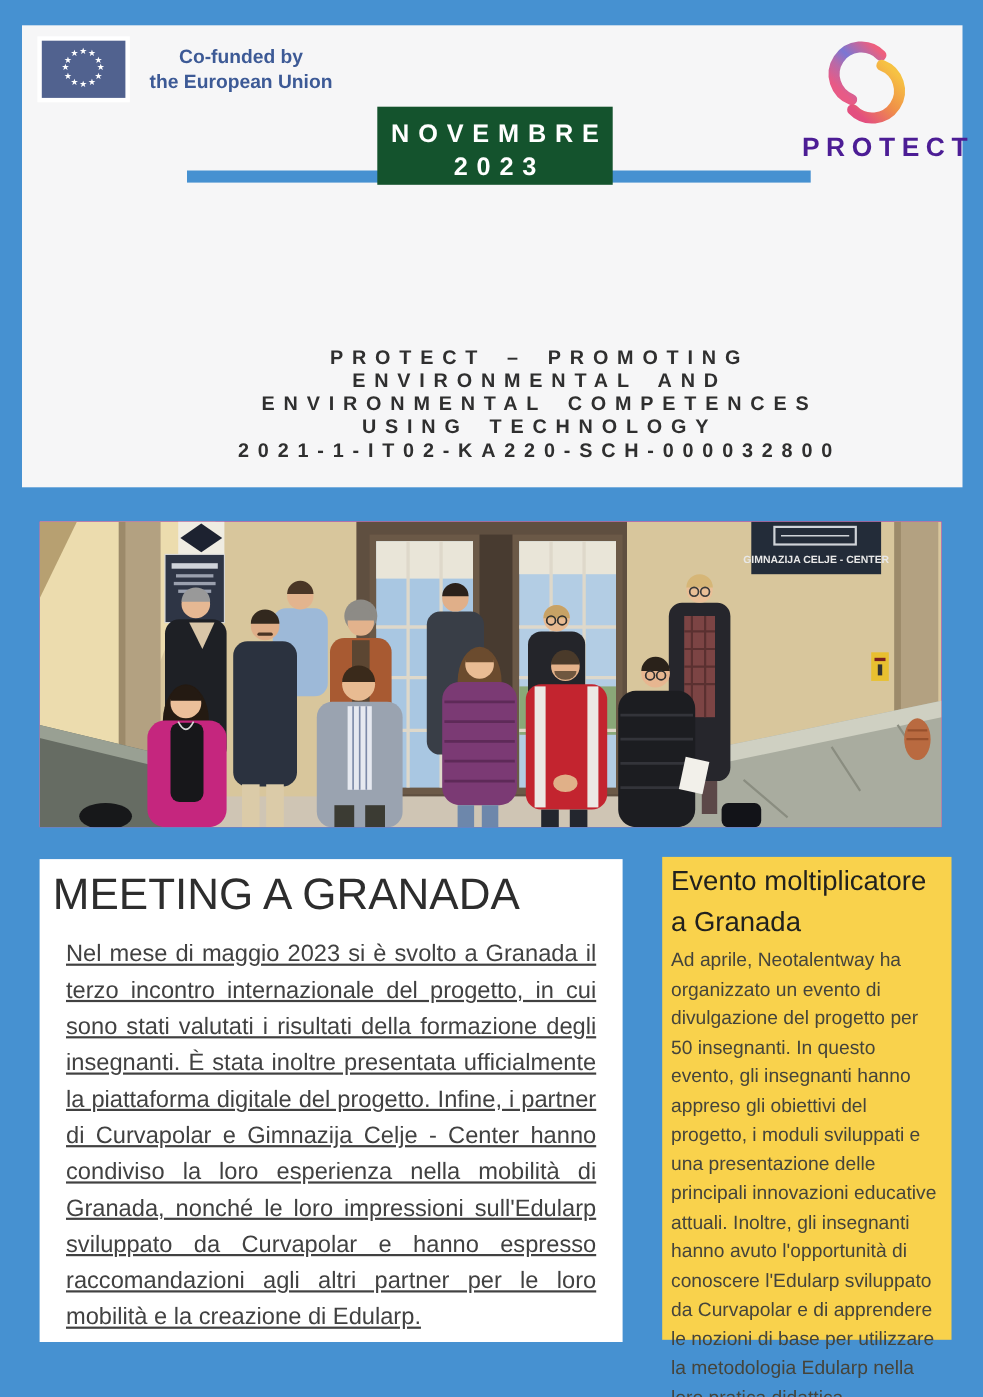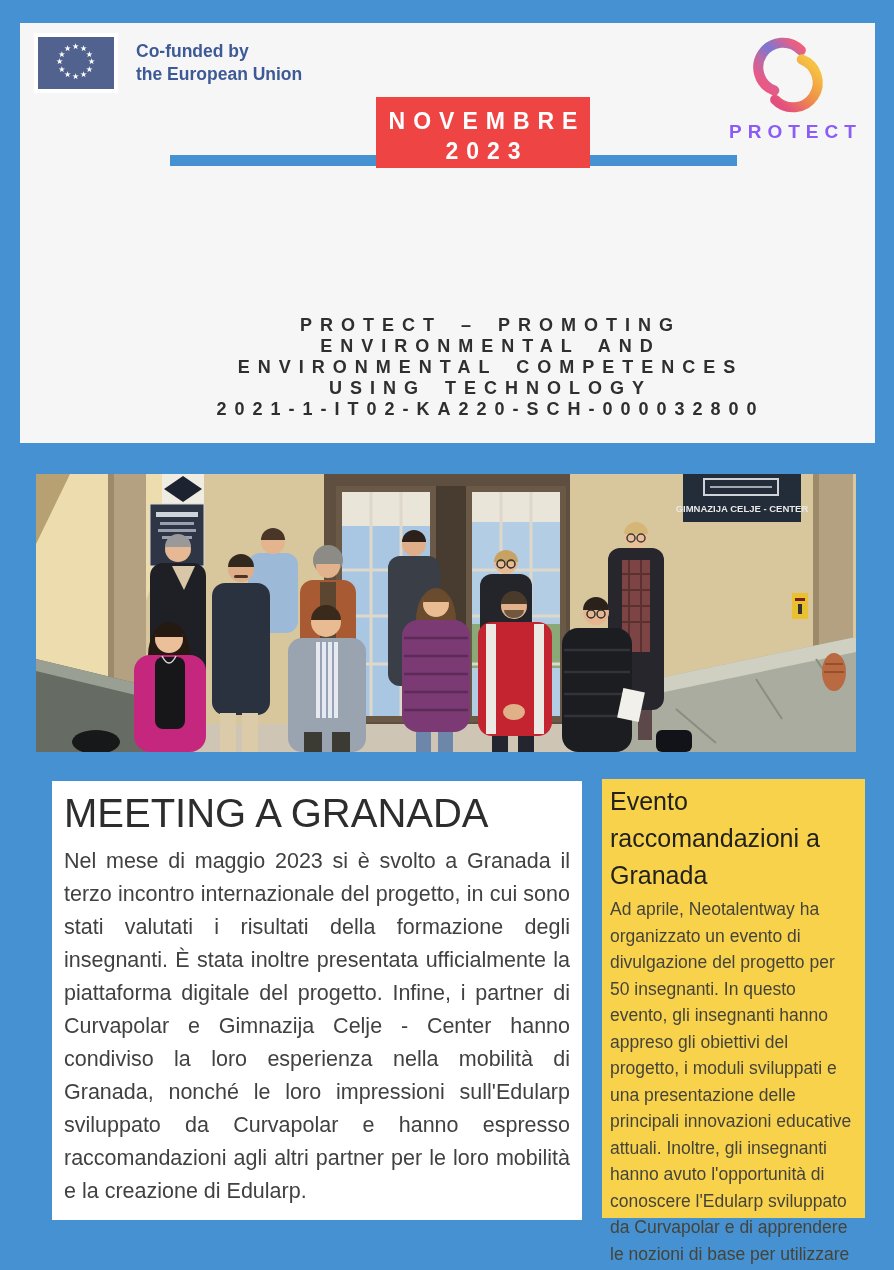--- a/index.html
+++ b/index.html
@@ -16,35 +16,35 @@
     position:absolute;left:20px;top:23px;width:855px;height:420px;
     background:#f6f6f7;
   }
   
   .eu-logo{position:absolute;left:14px;top:10px;width:330px;height:62px;}
   .eu-flag-wrap{position:absolute;left:0;top:0;width:84px;height:60px;background:#ffffff;}
   .eu-flag{position:absolute;left:4px;top:4px;width:76px;height:52px;background:#51628f;}
   .eu-star{position:absolute;color:#ffffff;font-size:8px;line-height:8px;}
   .eu-text{
     position:absolute;left:102px;top:7px;
-    color:#3d5a96;font-weight:bold;font-size:17.5px;line-height:23px;
+    color:#3d5a96;font-weight:bold;font-size:17.5px;line-height:23px;text-align:center;
   }
   
   .date-bar{position:absolute;left:150px;top:132px;width:567px;height:11px;background:#4691d1;}
   .date-banner{
     position:absolute;left:323px;top:74px;width:214px;height:71px;
     background:#4691d1;color:#ffffff;text-align:center;
     font-weight:bold;font-size:23px;letter-spacing:8px;line-height:30px;
     padding-top:9px;box-sizing:border-box;text-indent:8px;
   }
   
   .protect-logo{position:absolute;right:22px;top:8px;width:130px;height:112px;text-align:center;}
   .protect-logo svg{display:block;margin:0 auto;}
   .protect-word{
-    margin-top:2px;color:#8b5cf6;font-weight:bold;font-size:19px;
+    margin-top:2px;color:#4c1d95;font-weight:bold;font-size:24px;
     letter-spacing:6px;text-indent:6px;
   }
   
   .nl-title{
     position:absolute;left:0;top:152px;width:100%;
     text-align:center;color:#1d1d1d;
     font-family:"Liberation Serif", serif;font-weight:bold;
     font-size:100px;line-height:110px;letter-spacing:2px;white-space:nowrap;
   }
   
@@ -54,30 +54,31 @@
     font-size:18px;line-height:21px;letter-spacing:8px;word-spacing:6px;margin-left:43px;
   }
   
   .photo{
     position:absolute;left:36px;top:474px;width:820px;height:278px;margin:0;
     overflow:hidden;background:#ec4899;
   }
   .photo svg{display:block;}
   
   .article-main{
-    position:absolute;left:52px;top:781px;width:530px;height:439px;
+    position:absolute;left:36px;top:781px;width:530px;height:439px;
     background:#ffffff;box-sizing:border-box;padding:6px 12px;
   }
   .article-main h1{
     margin:0 0 6px 0;color:#2d2d2d;font-weight:400;
     font-size:40px;line-height:52px;letter-spacing:0;
   }
   .article-main p{
-    margin:0;color:#414141;font-size:21.5px;line-height:33px;
+    margin:12px;color:#414141;font-size:21.5px;line-height:33px;
     text-align:justify;
+    text-decoration:underline;
   }
   .article-side{
     position:absolute;left:602px;top:779px;width:263px;height:439px;
     box-sizing:border-box;padding:4px 8px;
   }
   .article-side h2{
     margin:0 0 2px 0;color:#21211e;font-weight:400;
     font-size:25px;line-height:37px;
   }
   .article-side p{
@@ -108,21 +109,21 @@
             <span class="eu-star" style="left: 47.8564px; top: 13.5px;">★</span>
           </div>
       </div>
       <div class="eu-text">
         <div>Co-funded by</div>
         <div>the European Union</div>
       </div>
     </div>
 
     <div class="date-bar" style="background: rgb(70, 145, 209);"></div>
-    <div class="date-banner" style="background: #ef4444; margin-left: 33px;">
+    <div class="date-banner" style="background: #14532d;">
       <div>NOVEMBRE</div>
       <div>2023</div>
     </div>
 
     <div class="protect-logo">
       <svg width="92" height="88" viewBox="0 0 100 96">
         <defs>
           <linearGradient id="gA" gradientUnits="userSpaceOnUse" x1="66" y1="20" x2="28" y2="60">
             <stop offset="0" stop-color="#ee5f7e"></stop>
             <stop offset="0.45" stop-color="#7a77d4"></stop>
@@ -303,17 +304,17 @@
       <ellipse cx="60" cy="268" rx="24" ry="12" fill="#17181a"></ellipse>
     </svg>
   </figure>
 
   <section class="article-main">
     <h1>MEETING A GRANADA</h1>
     <p>Nel mese di maggio 2023 si è svolto a Granada il terzo incontro internazionale del progetto, in cui sono stati valutati i risultati della formazione degli insegnanti. È stata inoltre presentata ufficialmente la piattaforma digitale del progetto. Infine, i partner di Curvapolar e Gimnazija Celje - Center hanno condiviso la loro esperienza nella mobilità di Granada, nonché le loro impressioni sull'Edularp sviluppato da Curvapolar e hanno espresso raccomandazioni agli altri partner per le loro mobilità e la creazione di Edularp.</p>
   </section>
 
   <aside class="article-side" style="background: rgb(249, 210, 76);">
-    <h2>Evento raccomandazioni a Granada</h2>
+    <h2>Evento moltiplicatore a Granada</h2>
     <p>Ad aprile, Neotalentway ha organizzato un evento di divulgazione del progetto per 50 insegnanti. In questo evento, gli insegnanti hanno appreso gli obiettivi del progetto, i moduli sviluppati e una presentazione delle principali innovazioni educative attuali. Inoltre, gli insegnanti hanno avuto l'opportunità di conoscere l'Edularp sviluppato da Curvapolar e di apprendere le nozioni di base per utilizzare la metodologia Edularp nella loro pratica didattica.</p>
   </aside>
 
 </div>
 
 </body></html>

